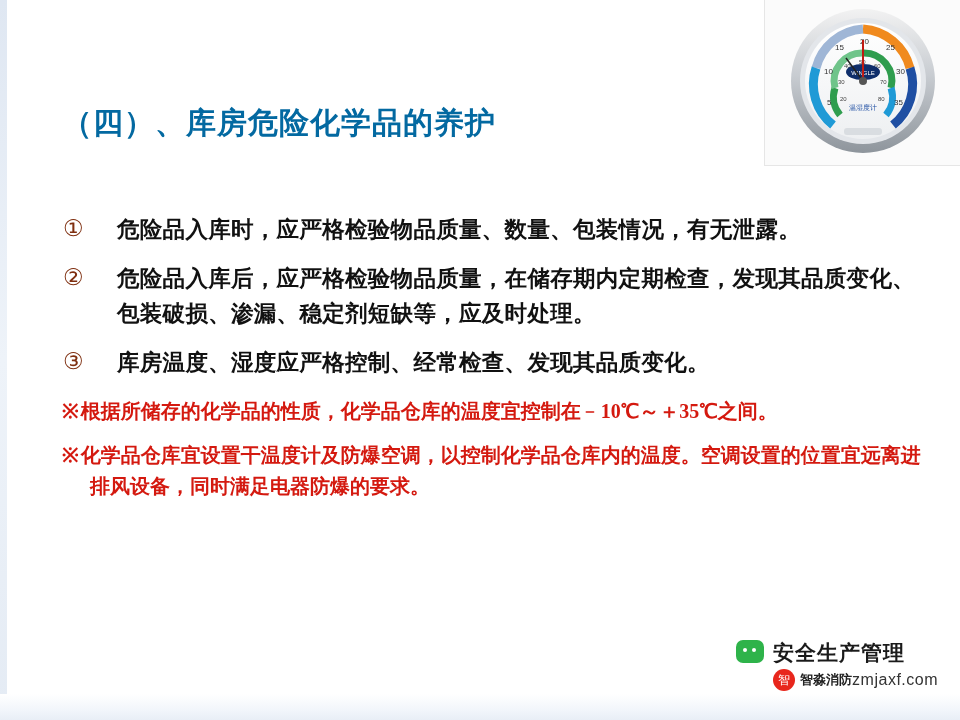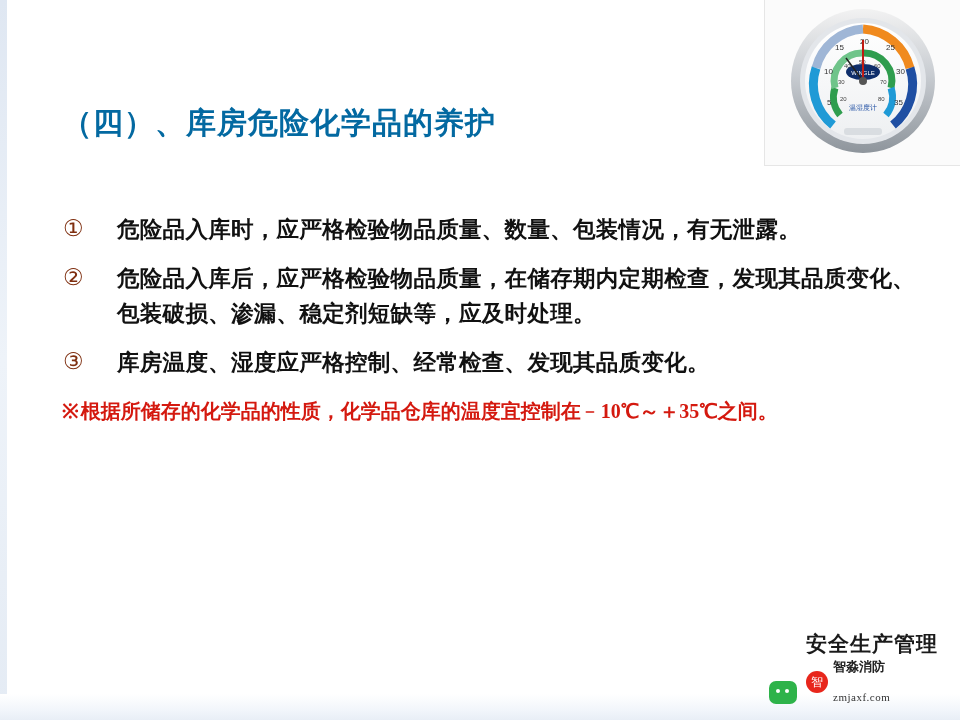--- a/index.html
+++ b/index.html
@@ -124,21 +124,21 @@
     margin-left: -28px;
     margin-right: 2px;
   }
 
   
   .footer-brand {
     position: absolute;
     right: 22px;
     bottom: 16px;
     display: flex;
-    align-items: flex-end;
+    align-items: flex-start;
     height: 64px;
   }
   .wechat-badge {
     width: 28px;
     height: 23px;
     background: #2eb34a;
     border-radius: 7px;
     position: relative;
     margin-right: 9px;
     flex: 0 0 auto;
@@ -185,33 +185,32 @@
     font-size: 12px;
     font-family: "Liberation Serif", serif;
     display: flex;
     align-items: center;
     justify-content: center;
     margin-right: 5px;
     flex: 0 0 auto;
   }
   .brand-sub-text {
     display: flex;
-    flex-direction: column;
-    gap: 17px;
+    flex-direction: row;
   }
   .brand-company {
     font-family: "Liberation Serif", serif;
     font-size: 13px;
     font-weight: bold;
     color: #222222;
     line-height: 14px;
   }
   .brand-url {
-    font-family: Liberation Serif, serif;
-    font-size: 11px;
+    font-family: Liberation Sans, sans-serif;
+    font-size: 16px;
     color: #333333;
     line-height: 13px;
     letter-spacing: 0.5px;
   }
 </style>
 </head>
 <body>
 
 <div class="slide">
 
@@ -298,20 +297,23 @@
     </div>
 
   </div>
 
   <div class="notes">
 
     <div class="note">
       <span class="mark">※</span><span>根据所储存的化学品的性质，化学品仓库的温度宜控制在﹣10℃～＋35℃之间。</span>
     </div>
 
+    <div class="note">
+      <span class="mark">※</span><span>化学品仓库宜设置干温度计及防爆空调，以控制化学品仓库内的温度。空调设置的位置宜远离进排风设备，同时满足电器防爆的要求。</span>
+    </div>
 
 
   </div>
 
   <div class="footer-brand">
     <div class="wechat-badge"></div>
     <div class="brand-text">
       <div class="brand-title">安全生产管理</div>
       <div class="brand-sub">
         <div class="brand-mark">智</div>

